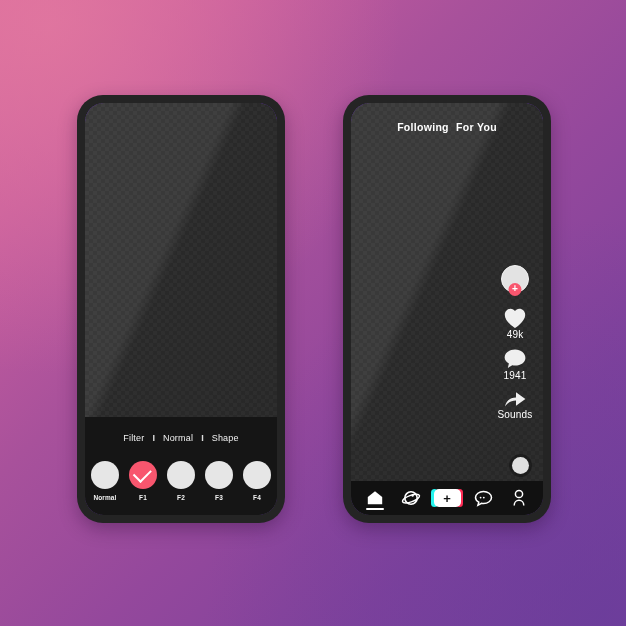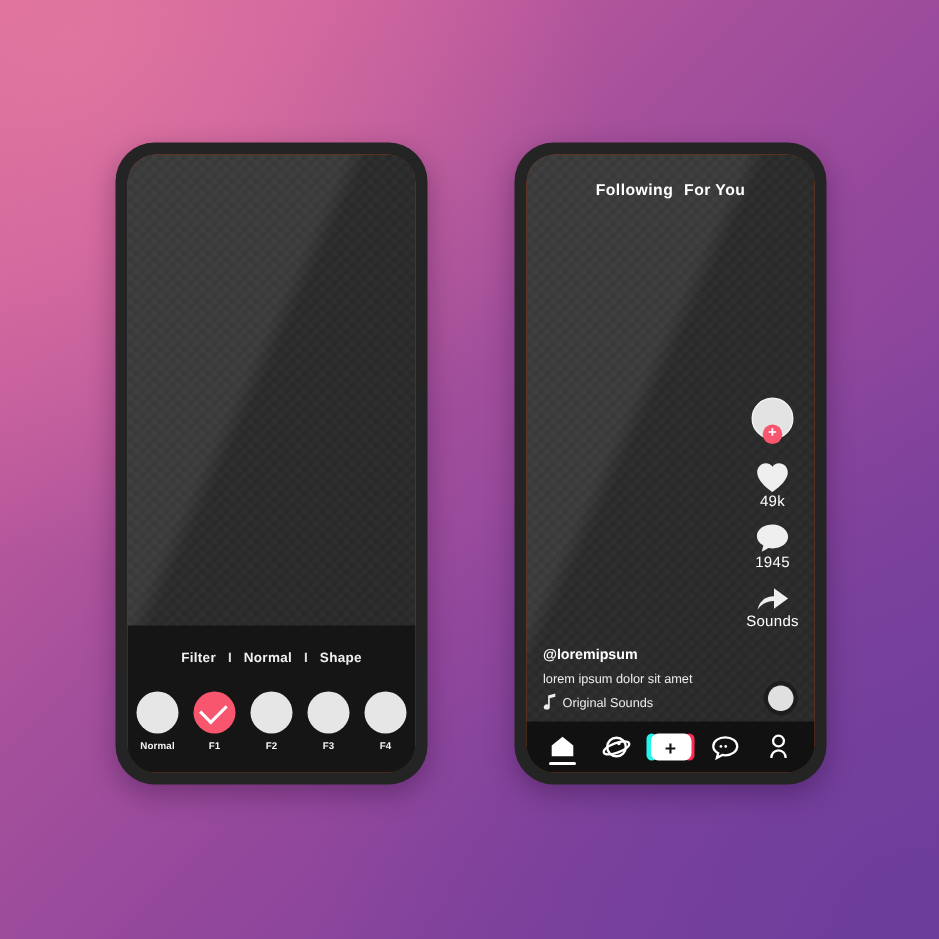--- a/index.html
+++ b/index.html
@@ -50,21 +50,21 @@
   }
   .phone.left  { left: 77px;  top: 95px; width: 208px; height: 428px; }
   .phone.right { left: 343px; top: 95px; width: 208px; height: 428px; }
 
   .screen {
     position: relative;
     width: 100%;
     height: 100%;
     border-radius: 19px;
     overflow: hidden;
-    background: #c2410c;
+    background: #6d28d9;
   }
 
   
   .checker {
     position: absolute;
     inset: 0;
     background-color: #343434;
     background-image:
       linear-gradient(45deg, #2e2e2e 25%, transparent 25%, transparent 75%, #2e2e2e 75%),
       linear-gradient(45deg, #2e2e2e 25%, transparent 25%, transparent 75%, #2e2e2e 75%);
@@ -96,21 +96,21 @@
     display: flex;
     align-items: center;
     justify-content: center;
     gap: 0;
     height: 30px;
     padding-top: 6px;
   }
   .filter-tab {
     color: #f0f0f0;
     font-size: 9px;
-    font-weight: 700;
+    font-weight: 400;
     letter-spacing: 0.2px;
     padding: 0 8px;
     white-space: nowrap;
   }
   .filter-sep {
     color: #e8e8e8;
     font-size: 9px;
     font-weight: 700;
     opacity: 0.95;
   }
@@ -381,42 +381,32 @@
           <svg class="ic" width="24" height="22" viewBox="0 0 24 22">
             <path d="M12 21C12 21 1.8 14.6 1.8 7.9 1.8 4.3 4.5 1.8 7.6 1.8c2 0 3.5 1 4.4 2.3.9-1.3 2.4-2.3 4.4-2.3 3.1 0 5.8 2.5 5.8 6.1C22.2 14.6 12 21 12 21z" fill="#efefef"></path>
           </svg>
           <div class="rail-count">49k</div>
         </div>
 
         <div class="rail-item">
           <svg class="ic" width="24" height="22" viewBox="0 0 24 22">
             <path d="M12 1.6C6 1.6 1.6 5.1 1.6 9.3c0 2.6 1.7 4.9 4.3 6.3l-1.1 4.3 4.5-2.6c.9.2 1.8.3 2.7.3 6 0 10.4-3.5 10.4-7.7S18 1.6 12 1.6z" fill="#efefef"></path>
           </svg>
-          <div class="rail-count">1945</div>
+          <div class="rail-count">1941</div>
         </div>
 
         <div class="rail-item">
           <svg class="ic" width="24" height="20" viewBox="0 0 24 20">
             <path d="M2 17.5c1.2-6 5.2-8.8 11-9V3.2L22.4 10 13 16.8v-5.2c-4.6.1-8 1.6-11 5.9z" fill="#efefef"></path>
           </svg>
           <div class="rail-count">Sounds</div>
         </div>
 
       </div>
 
-      <div class="caption">
-        <div class="handle">@loremipsum</div>
-        <div class="text">lorem ipsum dolor sit amet</div>
-        <div class="music">
-          <svg class="ic" width="9" height="11" viewBox="0 0 9 11">
-            <path d="M8.2 0.3 3.4 1.6v6.1a2 2 0 1 0 1.1 1.8V3.5l3.7-1z" fill="#ededed"></path>
-          </svg>
-          <span>Original Sounds</span>
-        </div>
-      </div>
 
       <div class="disc"></div>
 
       <div class="navbar">
 
         <div class="nav-item">
           <svg class="ic" width="18" height="16" viewBox="0 0 18 16">
             <path d="M9 1.2 16.2 7v7.2H1.8V7z" fill="#fff"></path>
           </svg>
           <div class="nav-underline"></div>

